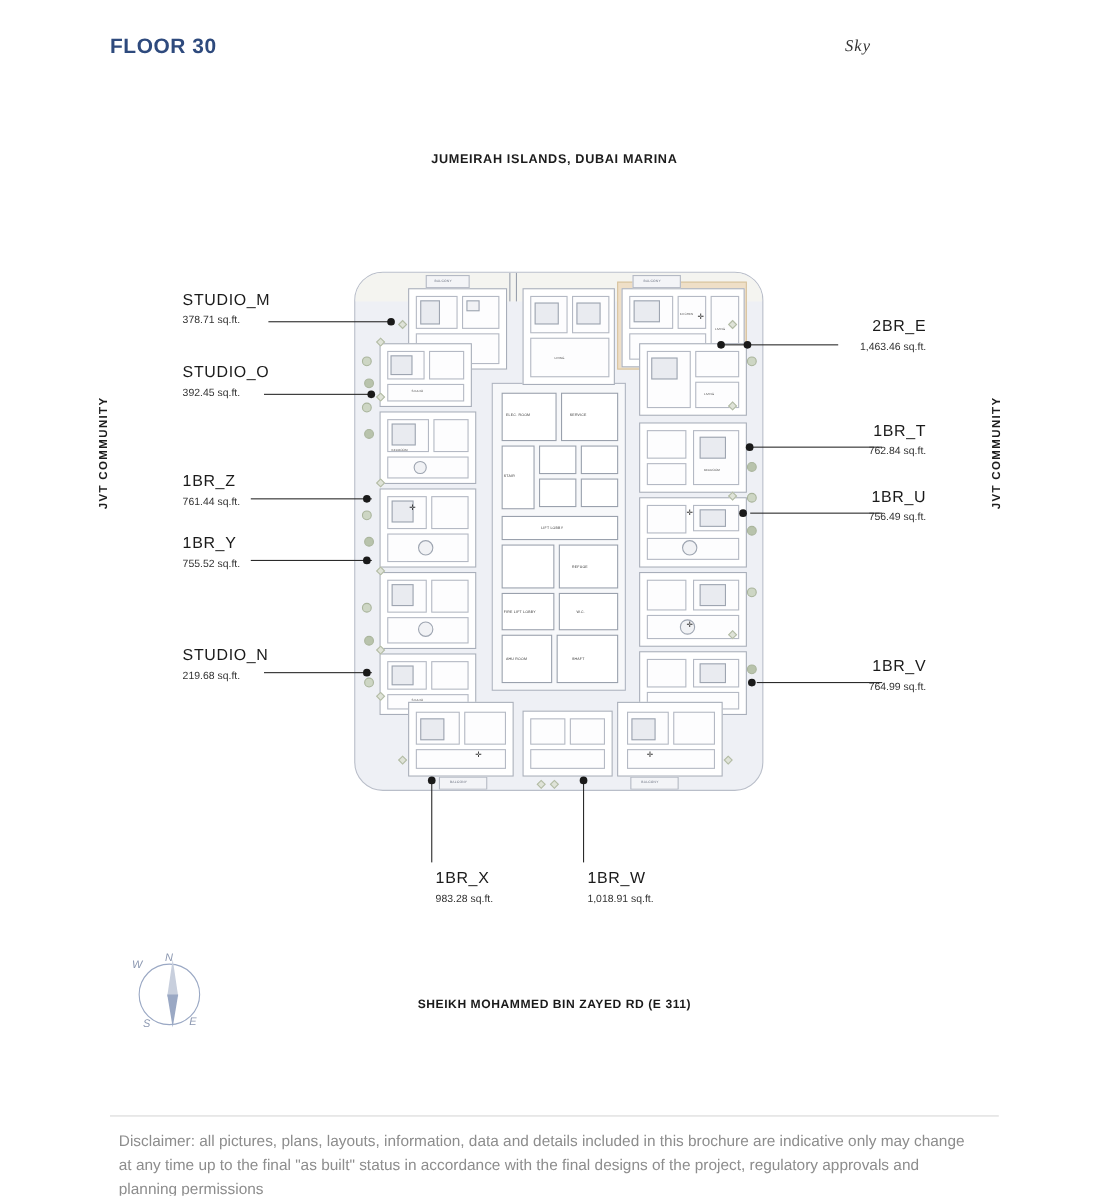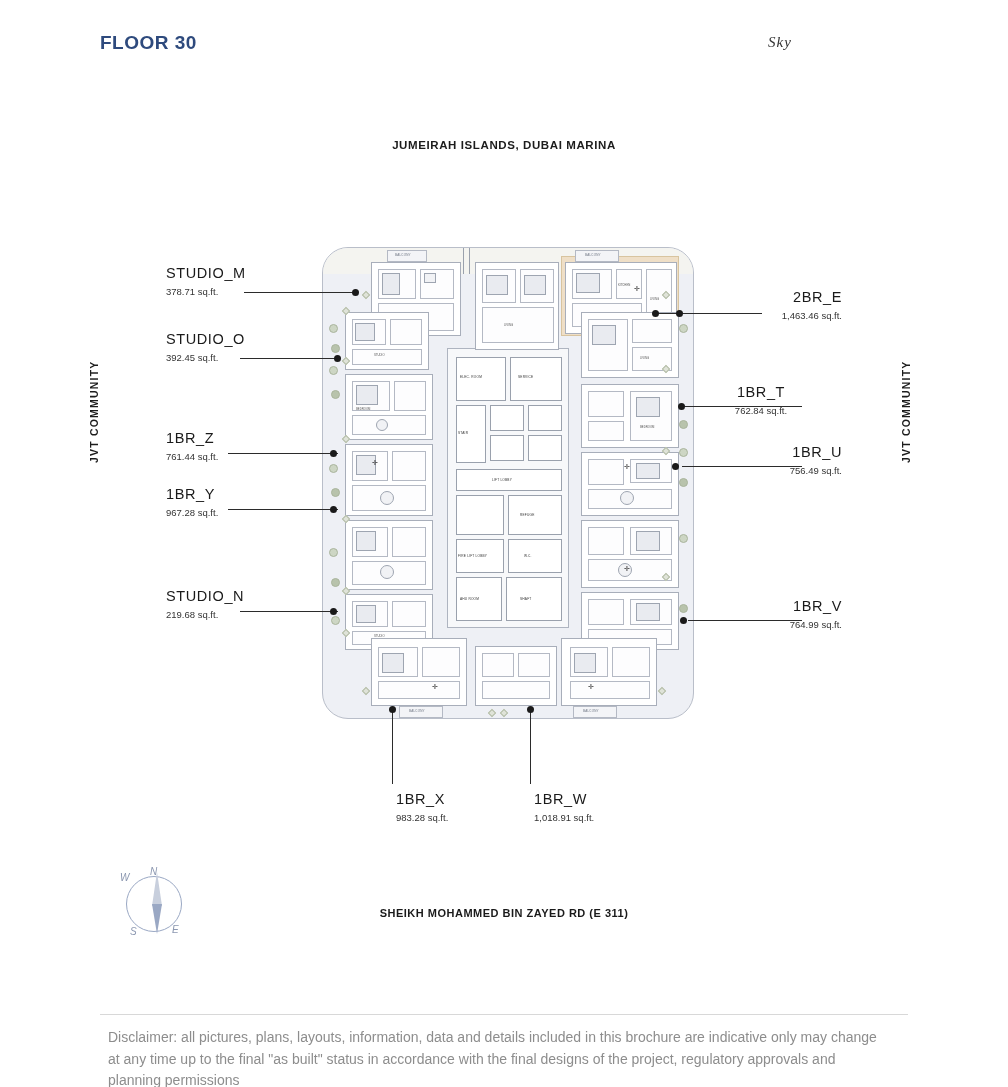--- a/index.html
+++ b/index.html
@@ -552,41 +552,41 @@
 
 <div class="callout" style="left:166px; top:430px;">
   <div class="name">1BR_Z</div>
   <div class="area">761.44 sq.ft.</div>
 </div>
 <div class="leader" style="left:228px; top:453px; width:110px;"></div>
 <div class="dot" style="left:330px; top:450px;"></div>
 
 <div class="callout" style="left:166px; top:486px;">
   <div class="name">1BR_Y</div>
-  <div class="area">967.28 sq.ft.</div>
+  <div class="area">755.52 sq.ft.</div>
 </div>
 <div class="leader" style="left:228px; top:509px; width:110px;"></div>
 <div class="dot" style="left:330px; top:506px;"></div>
 
 <div class="callout" style="left:166px; top:588px;">
   <div class="name">STUDIO_N</div>
   <div class="area">219.68 sq.ft.</div>
 </div>
 <div class="leader" style="left:240px; top:611px; width:98px;"></div>
 <div class="dot" style="left:330px; top:608px;"></div>
 
 <div class="callout right-al" style="left:680px; top:289px; width:162px;">
   <div class="name">2BR_E</div>
   <div class="area">1,463.46 sq.ft.</div>
 </div>
 <div class="leader" style="left:656px; top:313px; width:106px;"></div>
 <div class="dot" style="left:652px; top:310px;"></div>
 <div class="dot" style="left:676px; top:310px;"></div>
 
-<div class="callout right-al" style="left:680px; top:384px; width:162px;text-align:center;">
+<div class="callout right-al" style="left:680px; top:384px; width:162px;">
   <div class="name">1BR_T</div>
   <div class="area">762.84 sq.ft.</div>
 </div>
 <div class="leader" style="left:684px; top:406px; width:118px;"></div>
 <div class="dot" style="left:678px; top:403px;"></div>
 
 <div class="callout right-al" style="left:680px; top:444px; width:162px;">
   <div class="name">1BR_U</div>
   <div class="area">756.49 sq.ft.</div>
 </div>

